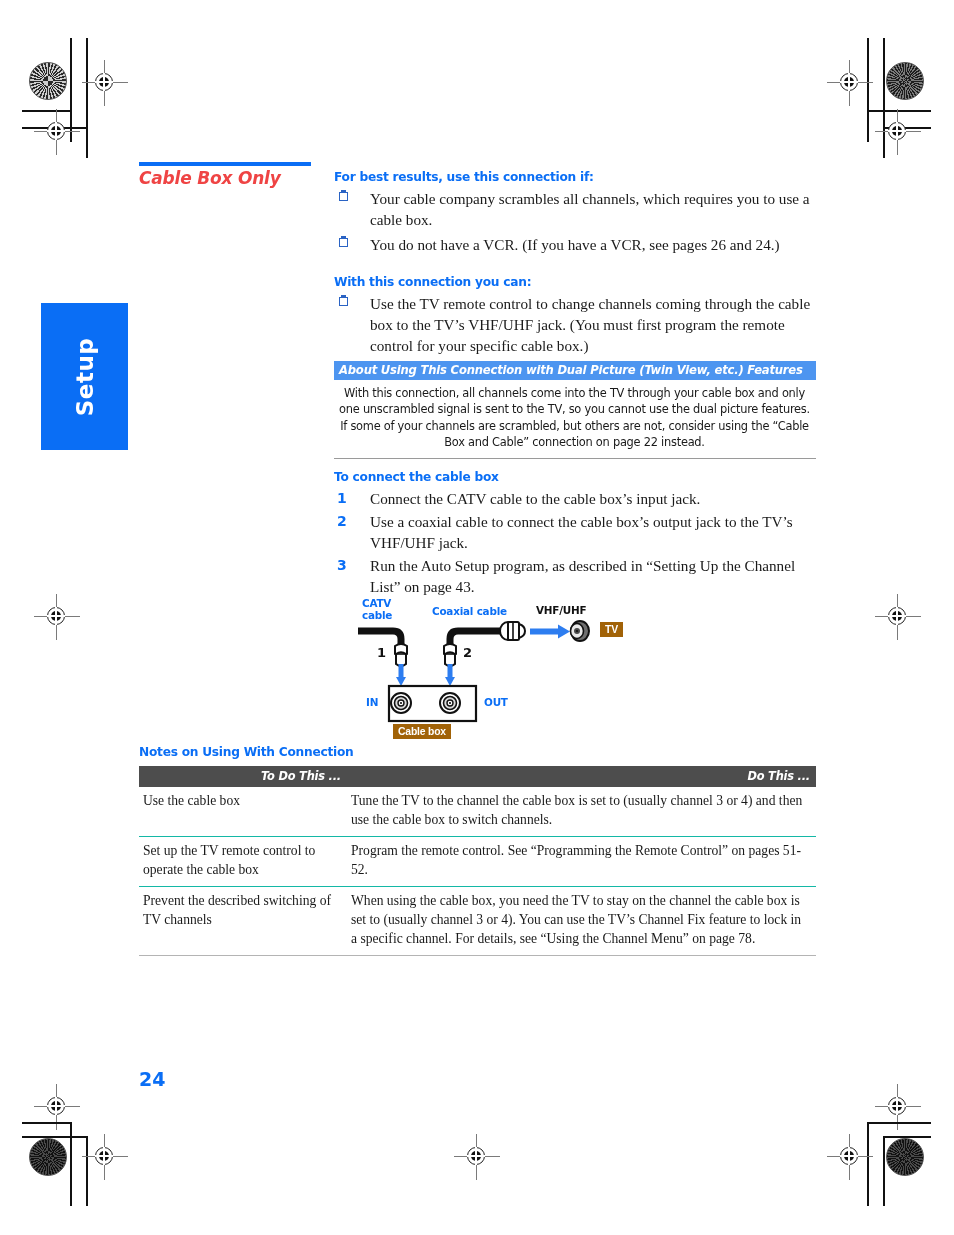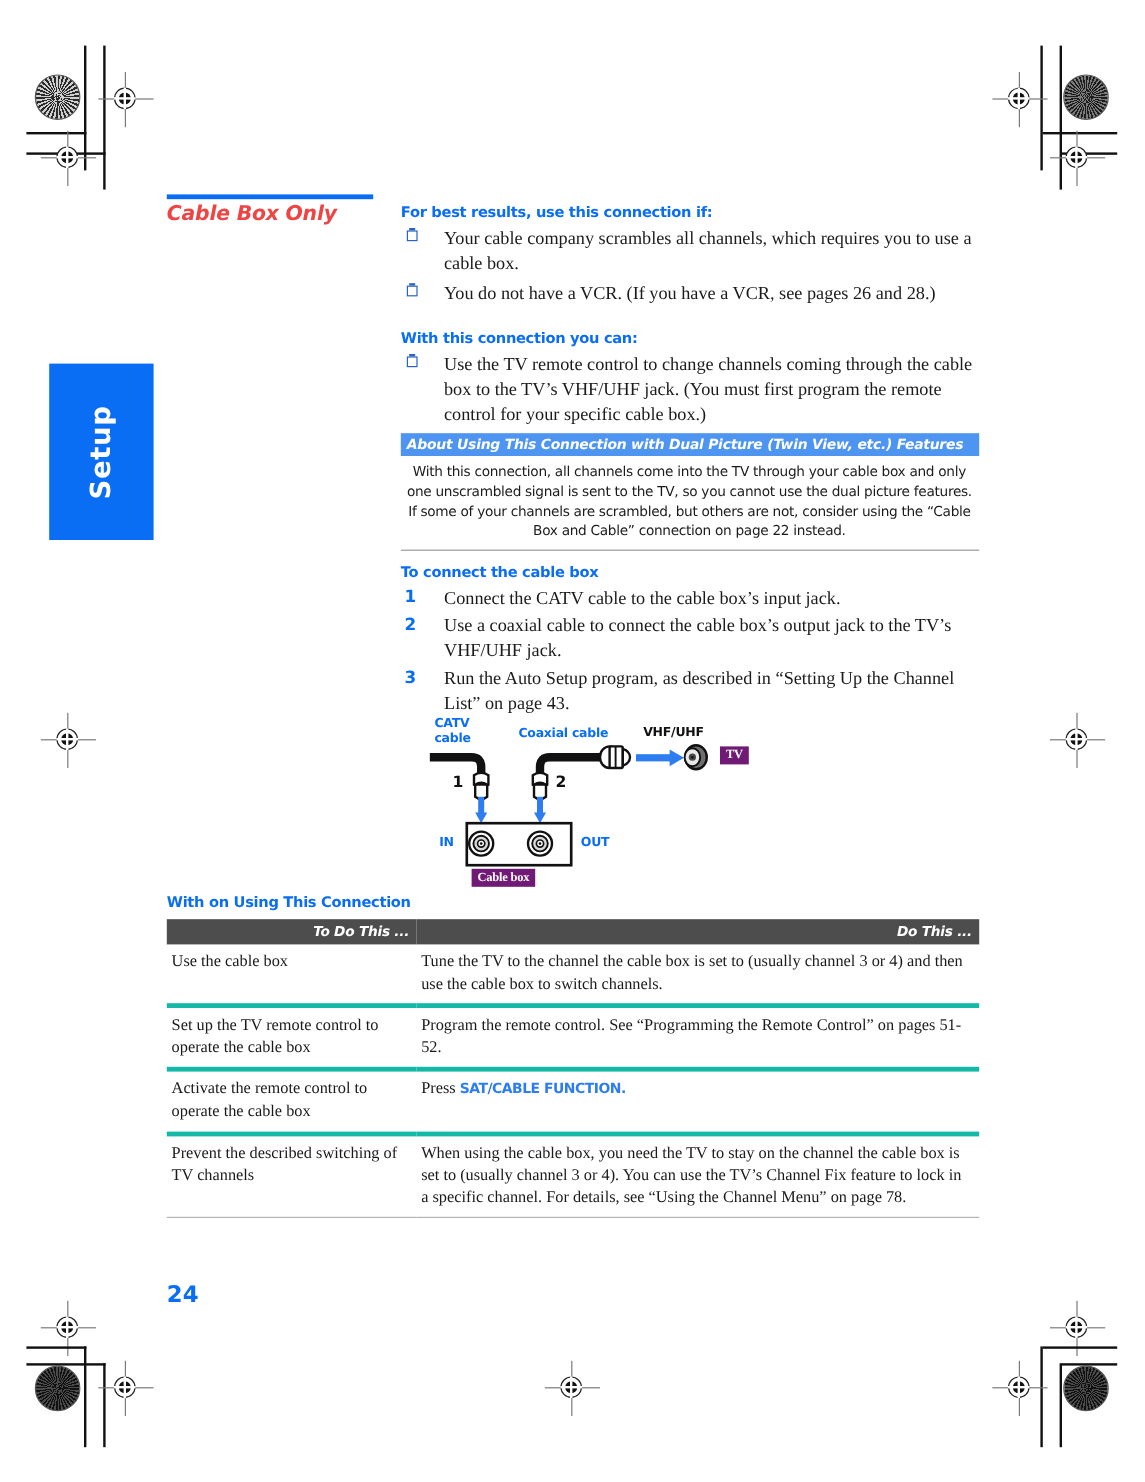--- a/index.html
+++ b/index.html
@@ -189,23 +189,23 @@
     font-weight: bold;
     font-size: 10.4px;
     color: #0a6ef5;
     letter-spacing: -0.2px;
     line-height: 11.6px;
     white-space: pre-line;
   }
   .dg-label.black { color: #111; }
   .dg-badge {
     position: absolute;
-    background: #701a75;
+    background: #a16207;
     color: #fff;
-    font-family: Liberation Serif, serif;
+    font-family: Liberation Sans, sans-serif;
     font-weight: bold;
     font-size: 10.4px;
     padding: 1.5px 5px 2px 5px;
     letter-spacing: -0.2px;
   }
   .dg-num {
     position: absolute;
     font-family: "DejaVu Sans", sans-serif;
     font-weight: bold;
     font-size: 13px;
@@ -236,21 +236,21 @@
     font-weight: bold;
     font-size: 11.4px;
     text-align: right;
     padding: 3px 6px 4px 6px;
     letter-spacing: -0.2px;
   }
   table.notes td {
     vertical-align: top;
     padding: 5px 8px 7px 4px;
     line-height: 18.6px;
-    border-bottom: 4px solid #14b8a6;
+    border-bottom: 1px solid #14b8a6;
   }
   table.notes tr:last-child td { border-bottom: 1px solid #b4b4b4; }
   table.notes td.c1 { width: 196px; }
   .kbd {
     font-family: "DejaVu Sans", sans-serif;
     font-weight: bold;
     font-size: 11.6px;
     color: #2d7df0;
     letter-spacing: -0.4px;
   }
@@ -371,21 +371,21 @@
 
 <div class="col">
   <p class="blue-head">For best results, use this connection if:</p>
   <ul class="bullets">
     <li>
       <span class="bul"></span>
       <span>Your cable company scrambles all channels, which requires you to use a cable box.</span>
     </li>
     <li>
       <span class="bul"></span>
-      <span>You do not have a VCR. (If you have a VCR, see pages 26 and 28.)</span>
+      <span>You do not have a VCR. (If you have a VCR, see pages 26 and 24.)</span>
     </li>
   </ul>
 
   <p class="blue-head sp">With this connection you can:</p>
   <ul class="bullets">
     <li>
       <span class="bul"></span>
       <span>Use the TV remote control to change channels coming through the cable box to the TV’s VHF/UHF jack. (You must first program the remote control for your specific cable box.)</span>
     </li>
   </ul>
@@ -487,42 +487,38 @@
 
   <div class="dg-num" style="left:19px; top:45px;">1</div>
   <div class="dg-num" style="left:105px; top:45px;">2</div>
 
   <div class="dg-label" style="left:8px; top:97px;">IN</div>
   <div class="dg-label" style="left:126px; top:97px;">OUT</div>
 
   <div class="dg-badge" style="left:35px; top:124px;">Cable box</div>
 </div>
 
-<div class="notes-head">With on Using This Connection</div>
+<div class="notes-head">Notes on Using With Connection</div>
 
 <table class="notes">
   <thead>
     <tr>
       <th class="c1">To Do This ...</th>
       <th>Do This ...</th>
     </tr>
   </thead>
   <tbody>
     <tr>
       <td class="c1">Use the cable box</td>
       <td>Tune the TV to the channel the cable box is set to (usually channel 3 or 4) and then use the cable box to switch channels.</td>
     </tr>
     <tr>
       <td class="c1">Set up the TV remote control to operate the cable box</td>
       <td>Program the remote control. See “Programming the Remote Control” on pages 51-52.</td>
     </tr>
     <tr>
-      <td class="c1">Activate the remote control to operate the cable box</td>
-      <td><span>Press </span><span class="kbd">SAT/CABLE FUNCTION.</span></td>
-    </tr>
-    <tr>
       <td class="c1">Prevent the described switching of TV channels</td>
       <td>When using the cable box, you need the TV to stay on the channel the cable box is set to (usually channel 3 or 4). You can use the TV’s Channel Fix feature to lock in a specific channel. For details, see “Using the Channel Menu” on page 78.</td>
     </tr>
   </tbody>
 </table>
 
 <div class="pageno">24</div>
 
 </body></html>

